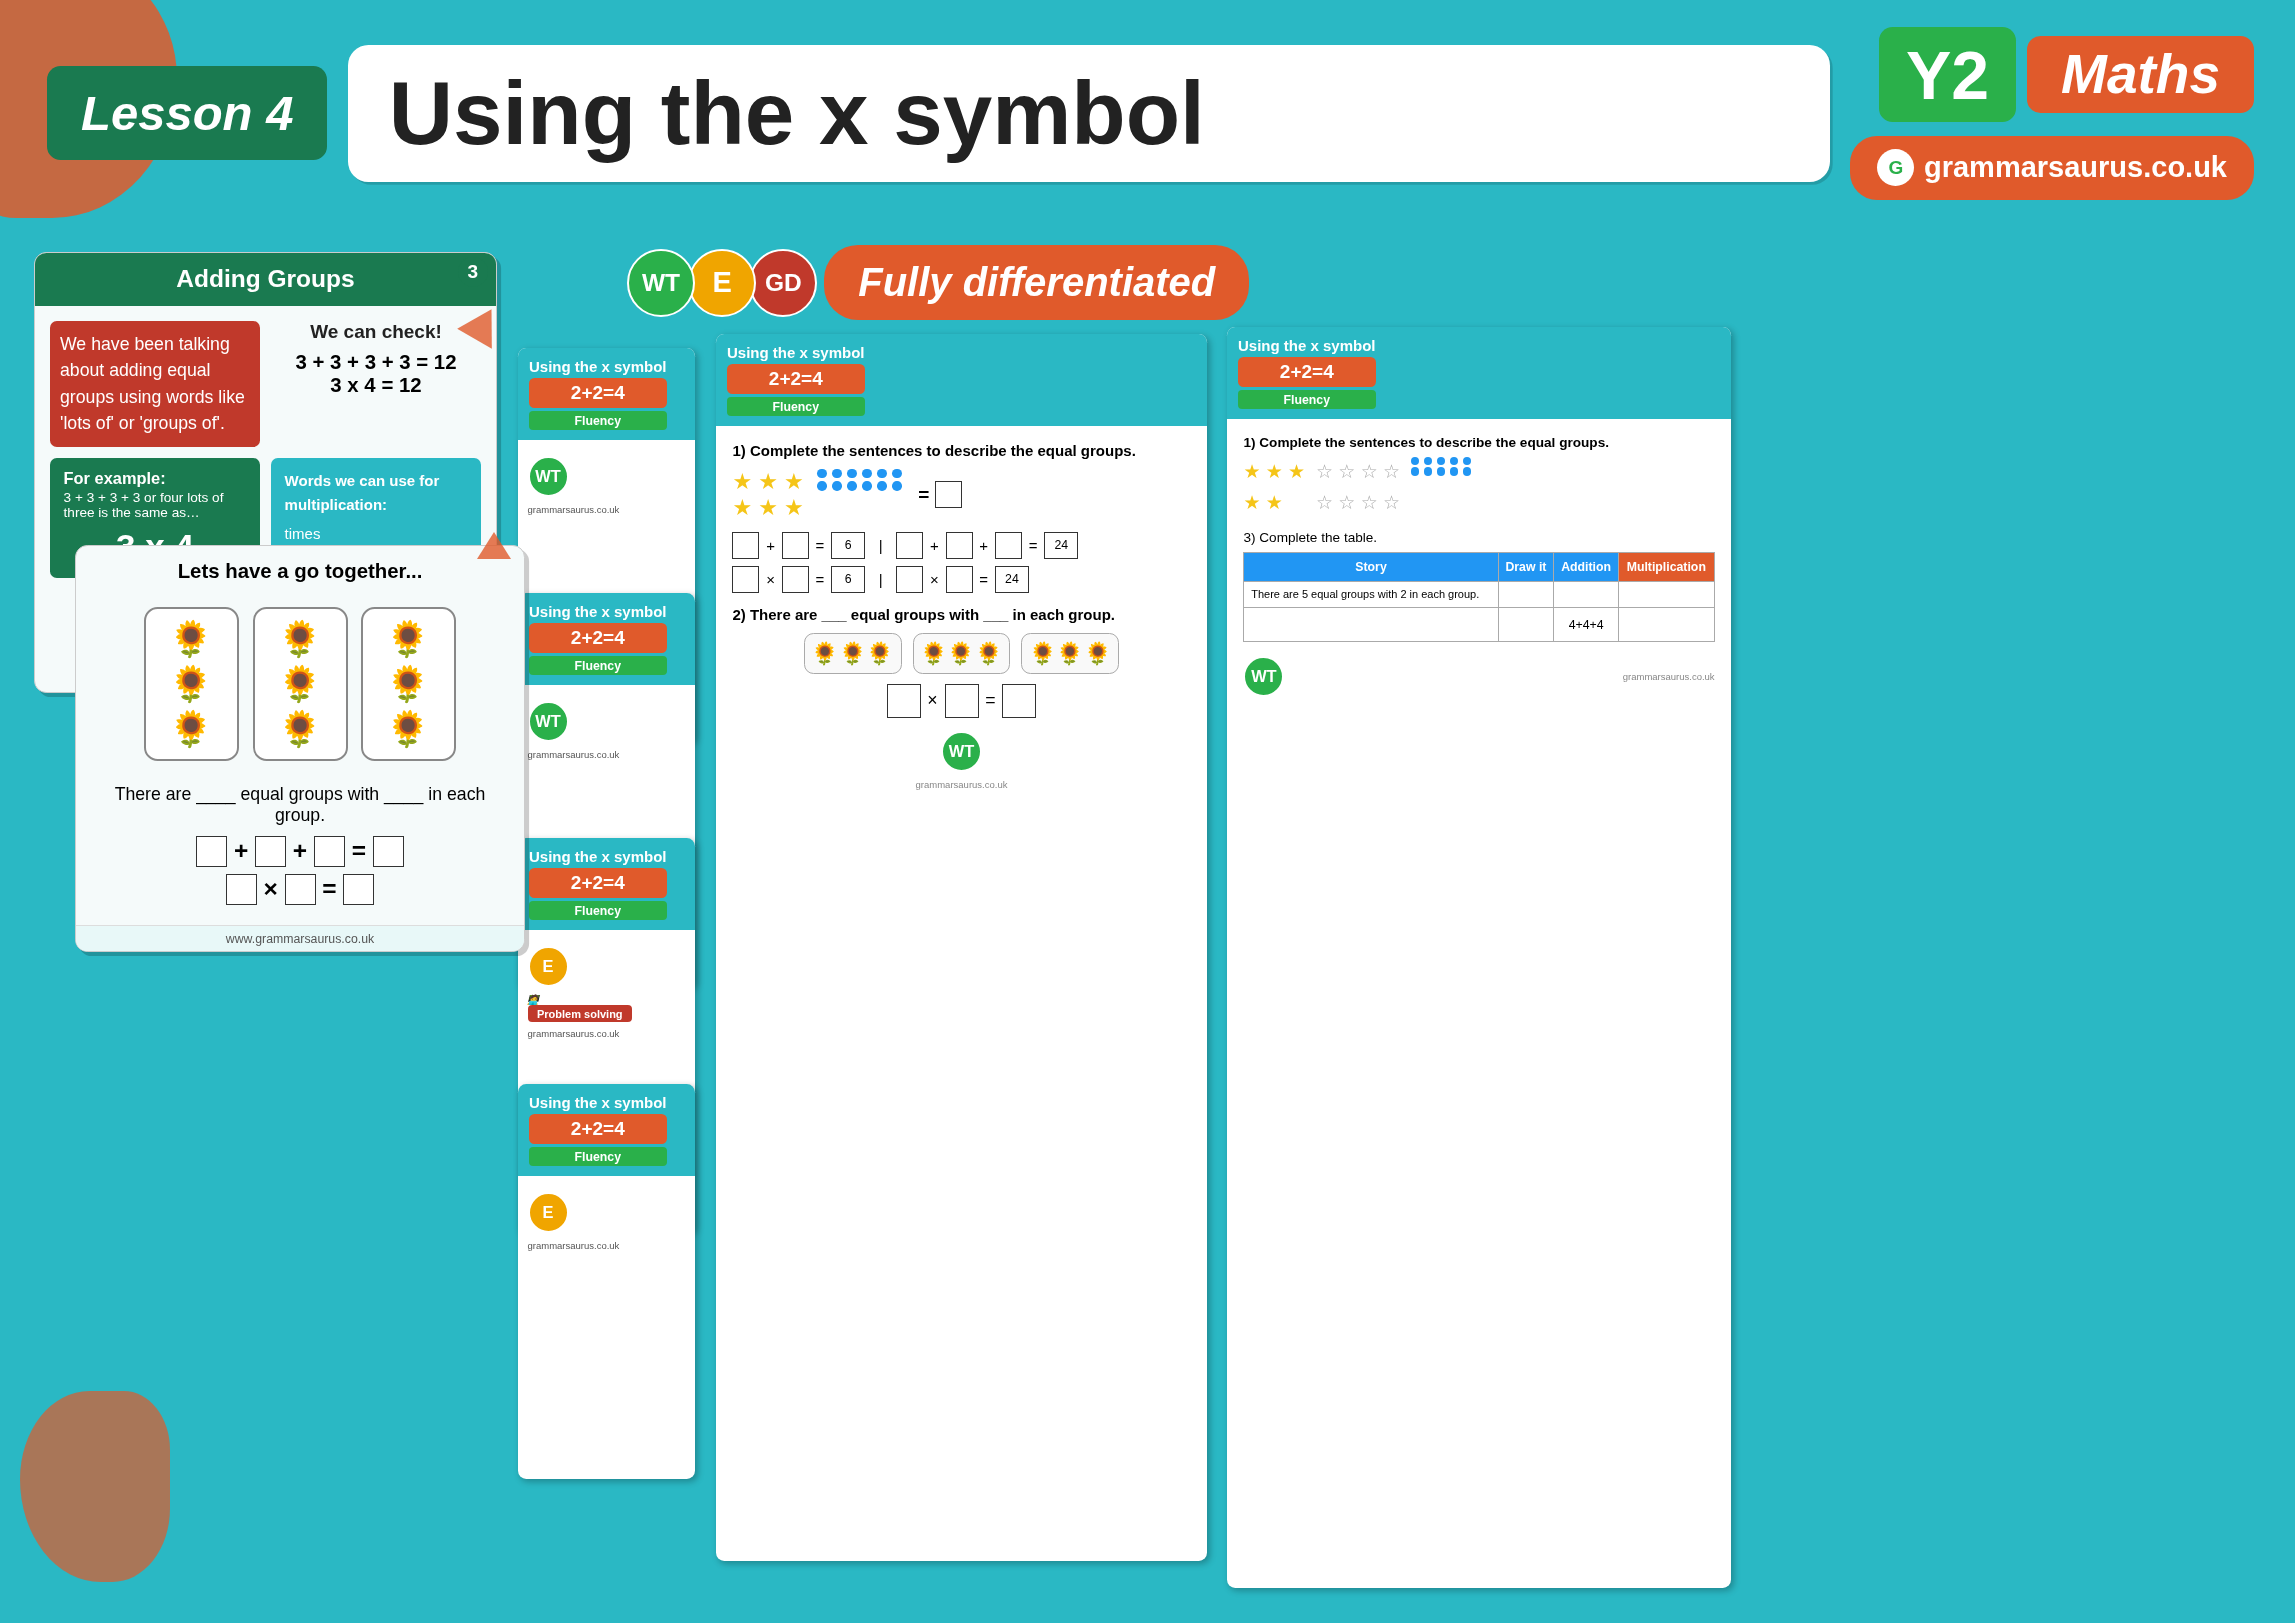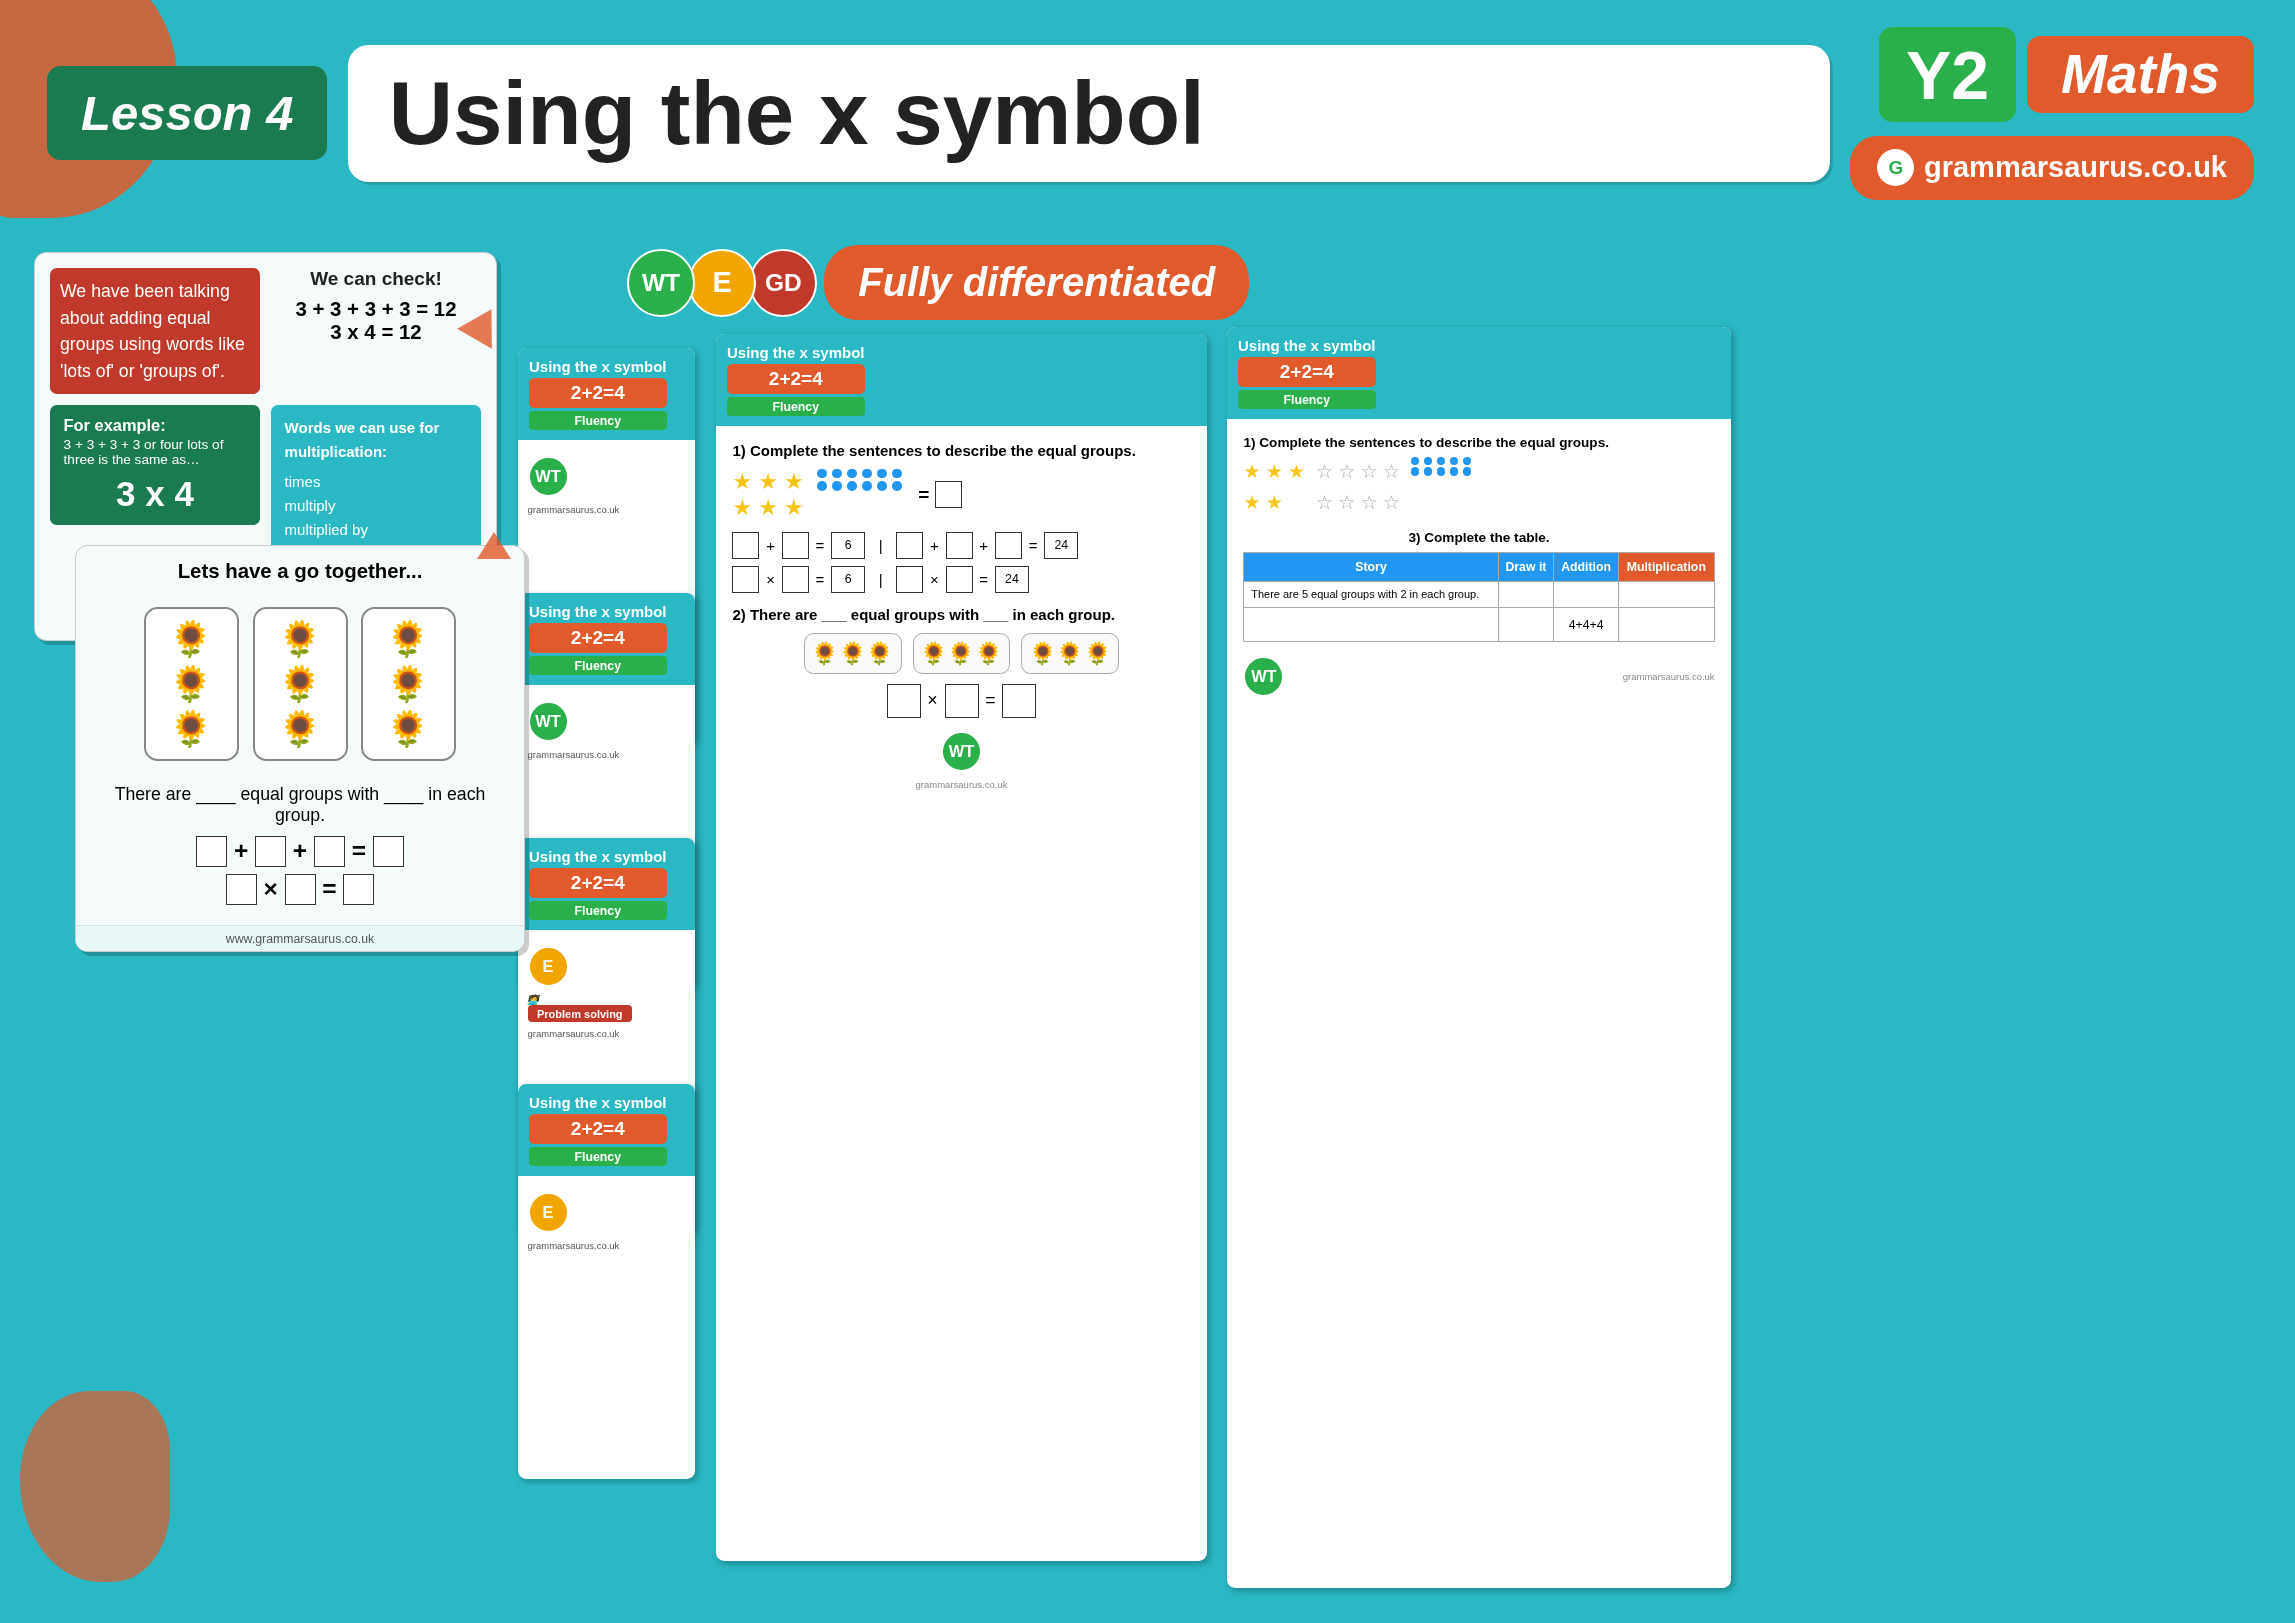--- a/index.html
+++ b/index.html
@@ -427,20 +427,24 @@
       <div class="maths-badge">Maths</div>
     </div>
     <div class="grammarsaurus-badge">
       <div class="gram-logo">G</div>
       <span>grammarsaurus.co.uk</span>
     </div>
   </div>
 </div>
 
 <div class="slide-adding-groups" style="position:absolute; top:252px; left:34px; width:463px; background:#f5fafa; border-radius:12.3px; border:1.4px solid #ccc; box-shadow:4.1px 4.1px 0 rgba(0,0,0,0.2); overflow:hidden; z-index:5;">
+  <div style="position:relative;">
+    <div class="slide-header-green">Adding Groups</div>
+    <div class="slide-corner-num">3</div>
+  </div>
   <div style="padding:15px; display:grid; grid-template-columns:1fr 1fr; gap:11px;">
     <div class="red-box">We have been talking about adding equal groups using words like 'lots of' or 'groups of'.</div>
     <div style="text-align:center;">
       <div class="check-text">We can check!</div>
       <div style="font-size:20.4px; font-weight:bold; margin-top:8.2px;">3 + 3 + 3 + 3 = 12</div>
       <div style="font-size:20.4px; font-weight:bold;">3 x 4 = 12</div>
     </div>
     <div>
       <div class="green-box">
         <div style="font-size:16.4px; font-weight:bold; margin-bottom:2px;">For example:</div>
@@ -686,21 +690,21 @@
         <div style="width:8.2px;height:8.2px;background:#2196F3;border-radius:50%;"></div>
         <div style="width:8.2px;height:8.2px;background:#2196F3;border-radius:50%;"></div>
         <div style="width:8.2px;height:8.2px;background:#2196F3;border-radius:50%;"></div>
         <div style="width:8.2px;height:8.2px;background:#2196F3;border-radius:50%;"></div>
         <div style="width:8.2px;height:8.2px;background:#2196F3;border-radius:50%;"></div>
         <div style="width:8.2px;height:8.2px;background:#2196F3;border-radius:50%;"></div>
         <div style="width:8.2px;height:8.2px;background:#2196F3;border-radius:50%;"></div>
       </div>
     </div>
 
-    <div style="font-size:13.6px; font-weight:bold; margin:12.3px 0 6.8px;text-align:center;">3) Complete the table.</div>
+    <div style="font-size:13.6px; font-weight:normal; margin:12.3px 0 6.8px;">3) Complete the table.</div>
     <table class="ws-table">
       <thead>
         <tr>
           <th>Story</th>
           <th>Draw it</th>
           <th>Addition</th>
           <th class="mult-header">Multiplication</th>
         </tr>
       </thead>
       <tbody>

